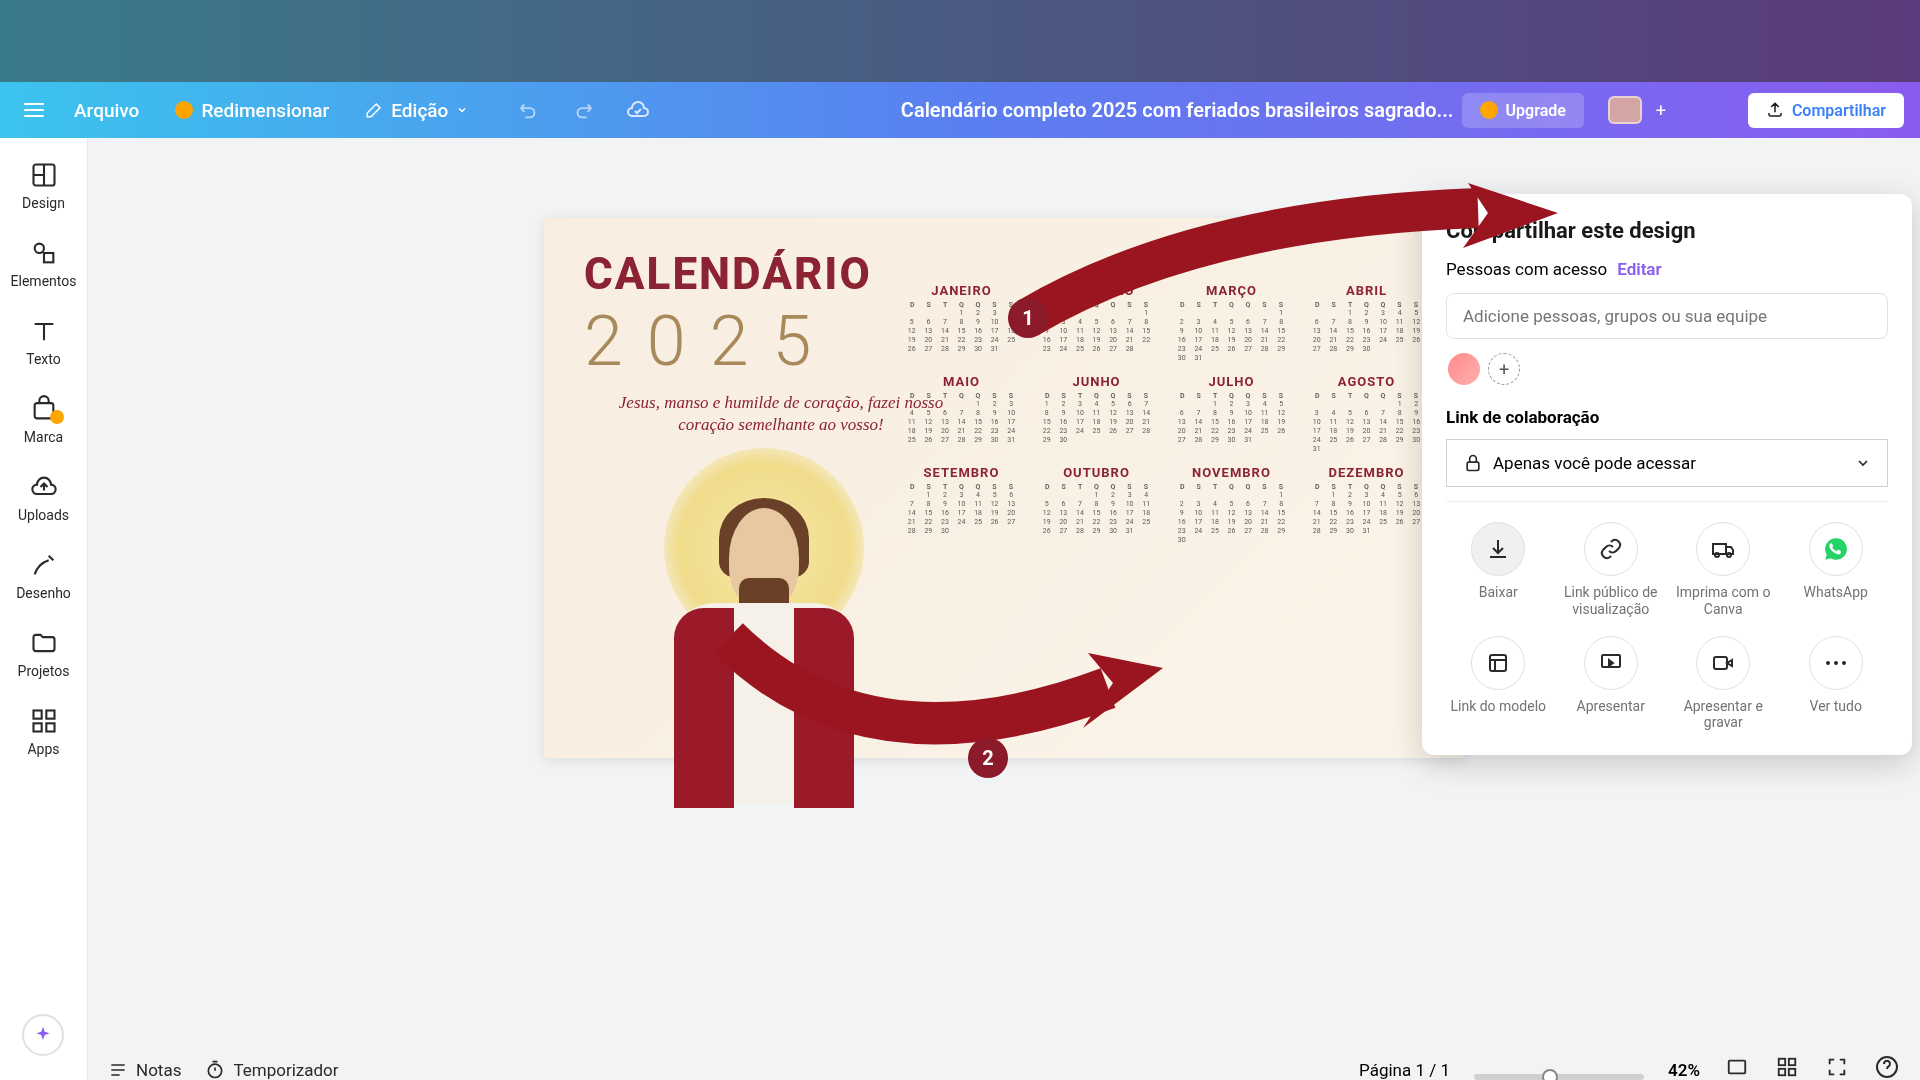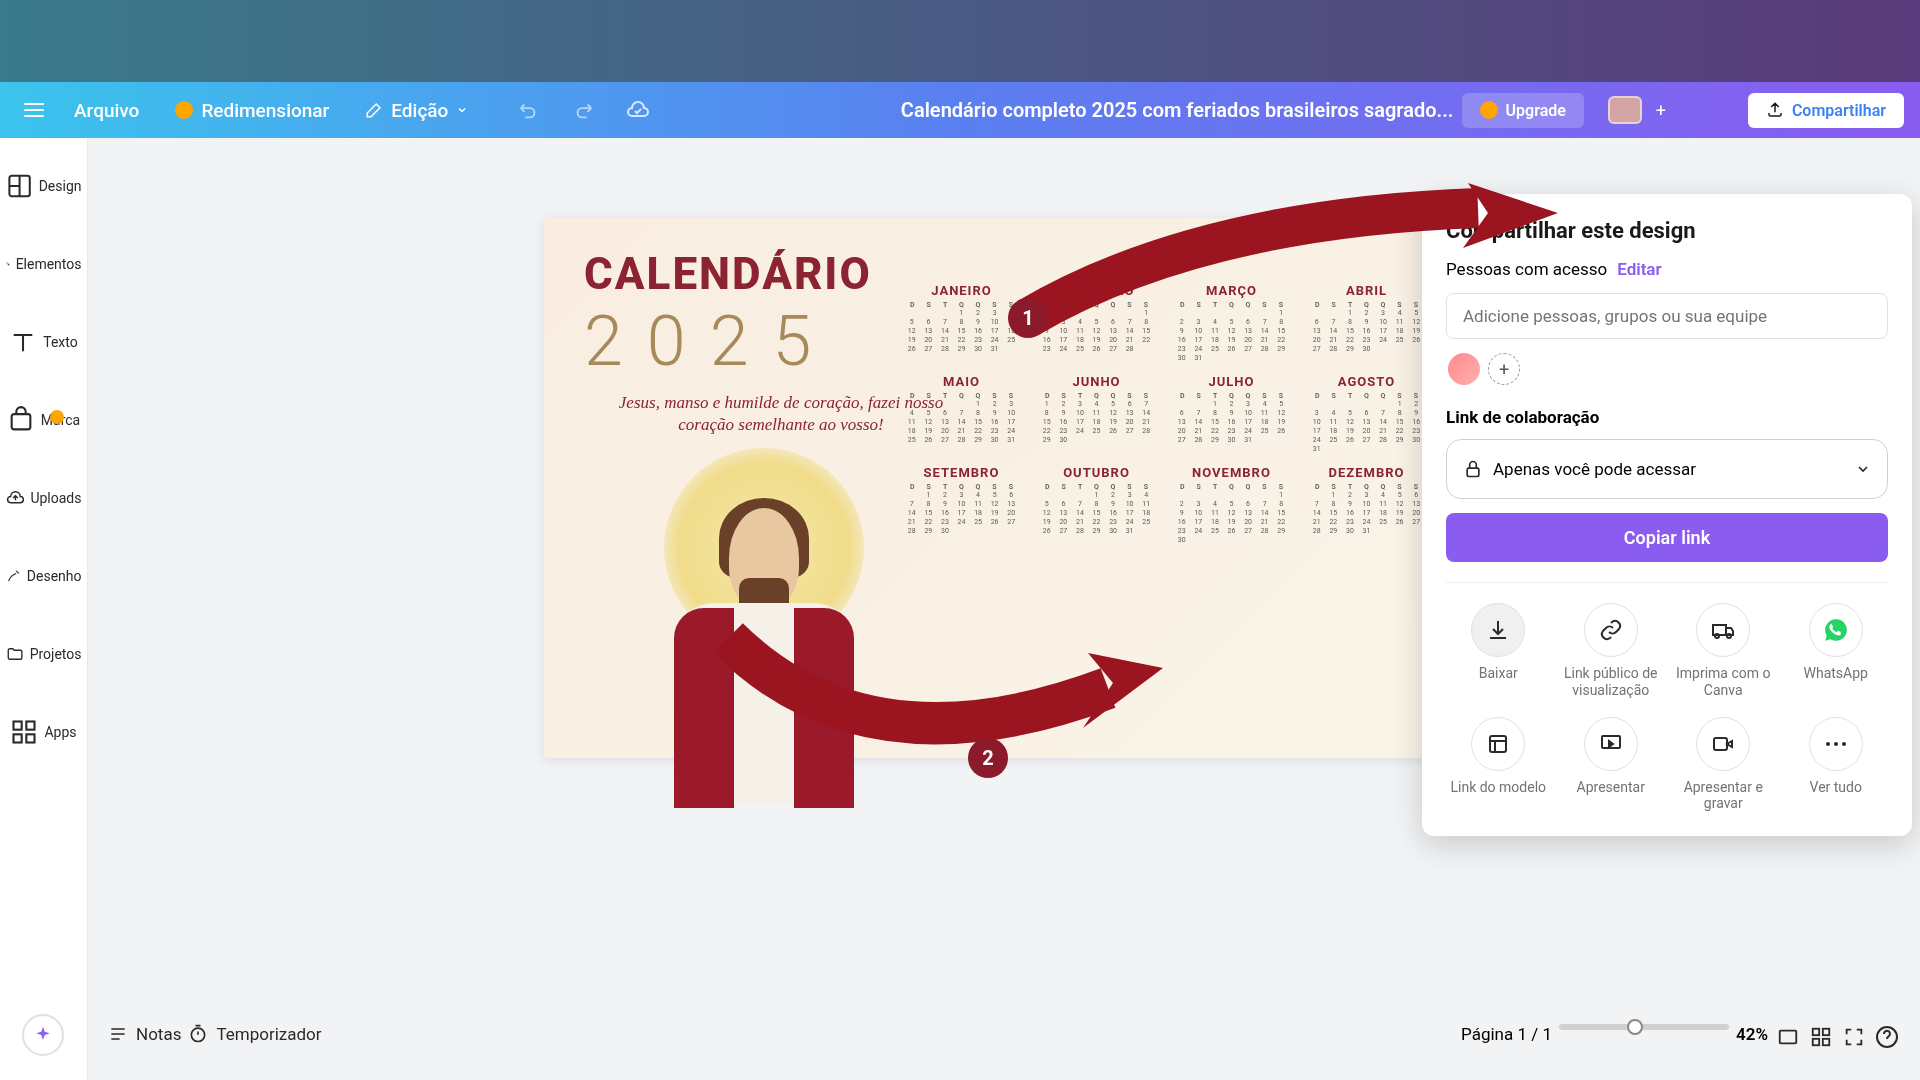--- a/index.html
+++ b/index.html
@@ -12,21 +12,21 @@
 .hamburger-icon span { height: 2px; background: #fff; border-radius: 1px; }
 .topbar-btn { padding: 8px 14px; border-radius: 6px; font-size: 19px; font-weight: 500; cursor: pointer; display: flex; align-items: center; gap: 8px; }
 .crown-badge { width: 18px; height: 18px; background: #ffa500; border-radius: 50%; display: inline-block; }
 .title-center { flex: 1; text-align: right; font-size: 20px; font-weight: 600; }
 .upgrade-btn { background: rgba(255,255,255,0.2); padding: 8px 18px; border-radius: 6px; font-weight: 600; display: flex; align-items: center; gap: 8px; }
 .color-chip { width: 34px; height: 28px; background: #d4a5a5; border-radius: 6px; border: 2px solid rgba(255,255,255,0.5); }
 .plus-small { width: 22px; height: 22px; border-radius: 4px; display: flex; align-items: center; justify-content: center; font-size: 18px; }
 .share-btn { background: #fff; color: #3b82f6; padding: 8px 18px; border-radius: 6px; font-weight: 600; display: flex; align-items: center; gap: 8px; }
 .main-area { display: flex; height: calc(100% - 56px); background: #fff; }
 .sidebar { width: 88px; background: #fff; border-right: 1px solid #e8e8e8; display: flex; flex-direction: column; align-items: center; padding-top: 12px; gap: 6px; position: relative; }
-.side-item { width: 76px; height: 72px; display: flex; flex-direction: row; align-items: center; justify-content: center; gap: 6px; cursor: pointer; border-radius: 8px; font-size: 14px; color: #2a2a2a; }
+.side-item { width: 76px; height: 72px; display: flex; flex-direction: column; align-items: center; justify-content: center; gap: 6px; cursor: pointer; border-radius: 8px; font-size: 14px; color: #2a2a2a; }
 .side-item svg { width: 28px; height: 28px; }
 .crown-abs { position: absolute; width: 14px; height: 14px; background: #ffa500; border-radius: 50%; margin-left: 26px; margin-top: -6px; }
 .magic-btn { width: 42px; height: 42px; border: 2px solid #e0e0e0; border-radius: 50%; display: flex; align-items: center; justify-content: center; position: absolute; bottom: 24px; left: 22px; background: #fff; cursor: pointer; }
 .canvas-area { flex: 1; background: #f2f3f5; position: relative; display: flex; flex-direction: column; align-items: center; padding-top: 80px; }
 .calendar-page { width: 920px; height: 540px; background: linear-gradient(135deg, #f8ede0 0%, #faf4e8 100%); box-shadow: 0 2px 12px rgba(0,0,0,0.1); position: relative; padding: 30px 40px; }
 .cal-title { font-size: 44px; font-weight: 800; color: #8b2332; letter-spacing: 2px; }
 .cal-year { font-size: 70px; font-weight: 300; color: #a88a5a; letter-spacing: 24px; }
 .cal-quote { font-size: 17px; color: #8b2332; font-style: italic; font-family: Georgia, serif; max-width: 330px; text-align: center; line-height: 1.3; margin-top: 10px; margin-left: 32px; }
 .jesus-fig { position: absolute; bottom: 0; left: 100px; width: 240px; height: 310px; }
 .halo { width: 200px; height: 200px; border-radius: 50%; background: radial-gradient(circle, #f5e8a8 0%, #f0dc8a 60%, transparent 80%); position: absolute; top: 0; left: 20px; }
@@ -35,36 +35,36 @@
 .beard { position: absolute; top: 130px; left: 95px; width: 50px; height: 50px; background: #6a4028; border-radius: 20% 20% 50% 50%; }
 .robe { position: absolute; top: 155px; left: 30px; width: 180px; height: 200px; background: #f5f0e8; border-radius: 40px 40px 0 0; }
 .robe-red { position: absolute; top: 160px; left: 30px; width: 60px; height: 200px; background: #9a1a2a; border-radius: 30px 0 0 0; }
 .robe-red-r { position: absolute; top: 160px; right: 30px; width: 60px; height: 200px; background: #9a1a2a; border-radius: 0 30px 0 0; }
 .cal-grid { position: absolute; top: 25px; right: 40px; width: 520px; display: grid; grid-template-columns: repeat(4, 1fr); gap: 12px 20px; font-size: 7px; color: #5a5a5a; margin-top: 40px; }
 .month-block { }
 .month-name { font-size: 13px; font-weight: 700; color: #8b2332; text-align: center; letter-spacing: 1px; margin-bottom: 3px; }
 .weekdays { display: grid; grid-template-columns: repeat(7, 1fr); text-align: center; font-weight: 600; }
 .days { display: grid; grid-template-columns: repeat(7, 1fr); text-align: center; gap: 1px; }
 .add-page-btn { width: 920px; height: 44px; background: #fff; border: 1px solid #e0e0e0; border-radius: 8px; margin-top: 24px; display: flex; align-items: center; justify-content: center; font-size: 17px; color: #3a3a3a; cursor: pointer; font-weight: 500; }
-.bottom-bar { position: absolute; bottom: 0; left: 0; right: 0; height: 56px; display: flex; align-items: flex-start; padding: 0 20px; gap: 7px; background: #f2f3f5; }
+.bottom-bar { position: absolute; bottom: 0; left: 0; right: 0; height: 56px; display: flex; align-items: flex-end; padding: 0 20px; gap: 24px; background: #f2f3f5; }
 .bb-btn { display: flex; align-items: center; gap: 8px; font-size: 17px; color: #2a2a2a; cursor: pointer; }
 .bb-spacer { flex: 1; }
 .zoom-slider { width: 170px; height: 6px; background: #d0d0d0; border-radius: 3px; position: relative; }
 .zoom-thumb { position: absolute; left: 40%; top: -5px; width: 16px; height: 16px; background: #fff; border: 2px solid #888; border-radius: 50%; }
 .bb-icon { cursor: pointer; width: 26px; height: 26px; display: flex; align-items: center; justify-content: center; }
 .share-panel { position: absolute; top: 56px; right: 8px; width: 490px; background: #fff; border-radius: 12px; box-shadow: 0 8px 32px rgba(0,0,0,0.18); padding: 24px; z-index: 100; }
 .sp-title { font-size: 22px; font-weight: 700; color: #1a1a1a; margin-bottom: 16px; }
 .sp-row { display: flex; align-items: center; gap: 10px; font-size: 17px; margin-bottom: 14px; }
 .sp-link-edit { color: #8a5cf0; font-weight: 600; cursor: pointer; }
 .sp-input { width: 100%; padding: 12px 16px; border: 1px solid #e0e0e0; border-radius: 8px; font-size: 17px; color: #888; margin-bottom: 12px; }
 .sp-avatar-row { display: flex; align-items: center; gap: 6px; margin-bottom: 20px; }
 .sp-avatar { width: 36px; height: 36px; border-radius: 50%; background: linear-gradient(135deg, #ff8a8a, #ffb0b0); border: 2px solid #fff; }
 .sp-plus-av { width: 32px; height: 32px; border-radius: 50%; border: 1px dashed #999; display: flex; align-items: center; justify-content: center; font-size: 18px; color: #555; cursor: pointer; }
 .sp-subtitle { font-size: 17px; font-weight: 700; margin-bottom: 12px; }
-.sp-select { width: 100%; padding: 19px 16px; border: 1px solid #d0d0d0; border-radius: 15px; font-size: 17px; display: flex; align-items: center; justify-content: space-between; cursor: pointer; margin-bottom: 14px; }
+.sp-select { width: 100%; padding: 13px 16px; border: 1px solid #d0d0d0; border-radius: 0; font-size: 17px; display: flex; align-items: center; justify-content: space-between; cursor: pointer; margin-bottom: 14px; }
 .sp-copy { width: 100%; padding: 14px; background: #8a5cf0; color: #fff; border: none; border-radius: 8px; font-size: 18px; font-weight: 600; cursor: pointer; margin-bottom: 20px; }
 .sp-divider { border-top: 1px solid #eee; margin-bottom: 20px; }
 .sp-grid { display: grid; grid-template-columns: repeat(4, 1fr); gap: 18px 8px; }
 .sp-opt { display: flex; flex-direction: column; align-items: center; gap: 8px; cursor: pointer; }
 .sp-opt-circle { width: 54px; height: 54px; border-radius: 50%; border: 1px solid #e0e0e0; display: flex; align-items: center; justify-content: center; }
 .sp-opt-label { font-size: 14px; color: #737373; text-align: center; line-height: 1.2; }
 .highlighted { background: #f0f0f0; }
 .arrow-annot { position: absolute; pointer-events: none; z-index: 200; }
 .num-badge { width: 40px; height: 40px; border-radius: 50%; background: #8b1a2a; color: #fff; display: flex; align-items: center; justify-content: center; font-size: 20px; font-weight: 700; position: absolute; z-index: 210; }
 </style>
@@ -945,21 +945,20 @@
             <svg width="20" height="20" viewBox="0 0 24 24" fill="none" stroke="#2a2a2a" stroke-width="2">
                 <rect x="5" y="11" width="14" height="10" rx="2"></rect>
                 <path d="M8 11V7a4 4 0 018 0v4"></path>
               </svg>
             <span>Apenas você pode acessar</span>
           </div>
           <svg width="16" height="16" viewBox="0 0 24 24" fill="none" stroke="#2a2a2a" stroke-width="2.5">
               <path d="M6 9l6 6 6-6"></path>
             </svg>
         </div>
-        <button class="sp-copy">Copiar link</button>
         <div class="sp-divider"></div>
         <div class="sp-grid">
           <div class="sp-opt">
             <div class="sp-opt-circle highlighted">
                 <svg width="24" height="24" viewBox="0 0 24 24" fill="none" stroke="#2a2a2a" stroke-width="2">
                   <path d="M12 3v12M7 11l5 5 5-5M4 20h16"></path>
                 </svg>
               </div>
             <span class="sp-opt-label">Baixar</span>
           </div>

